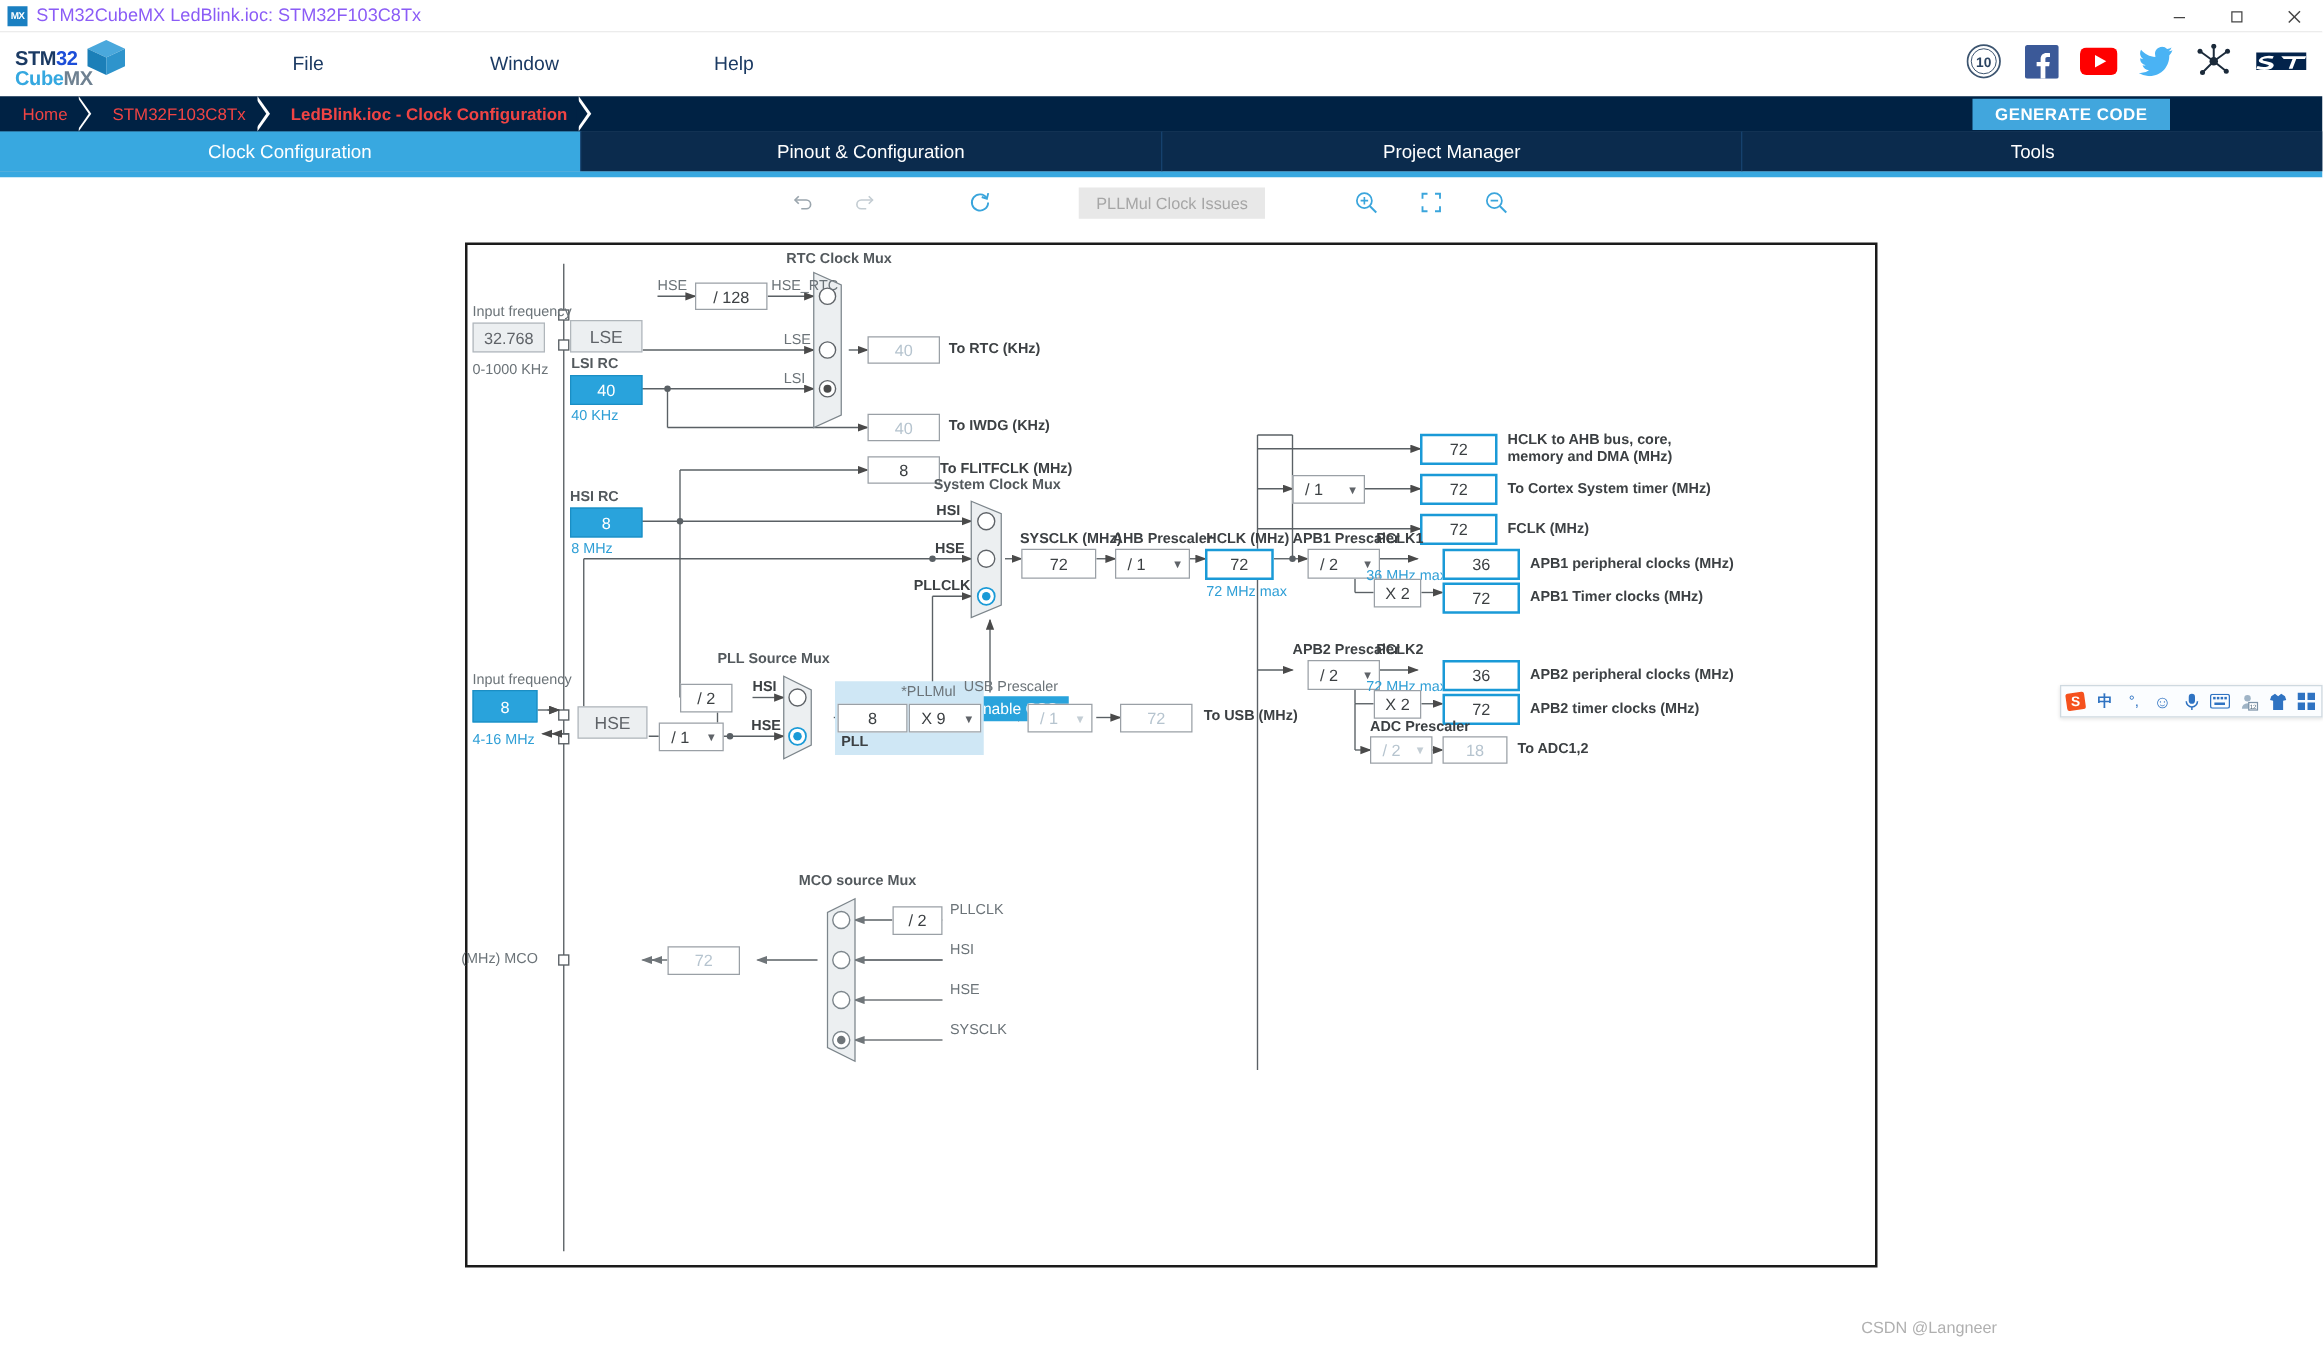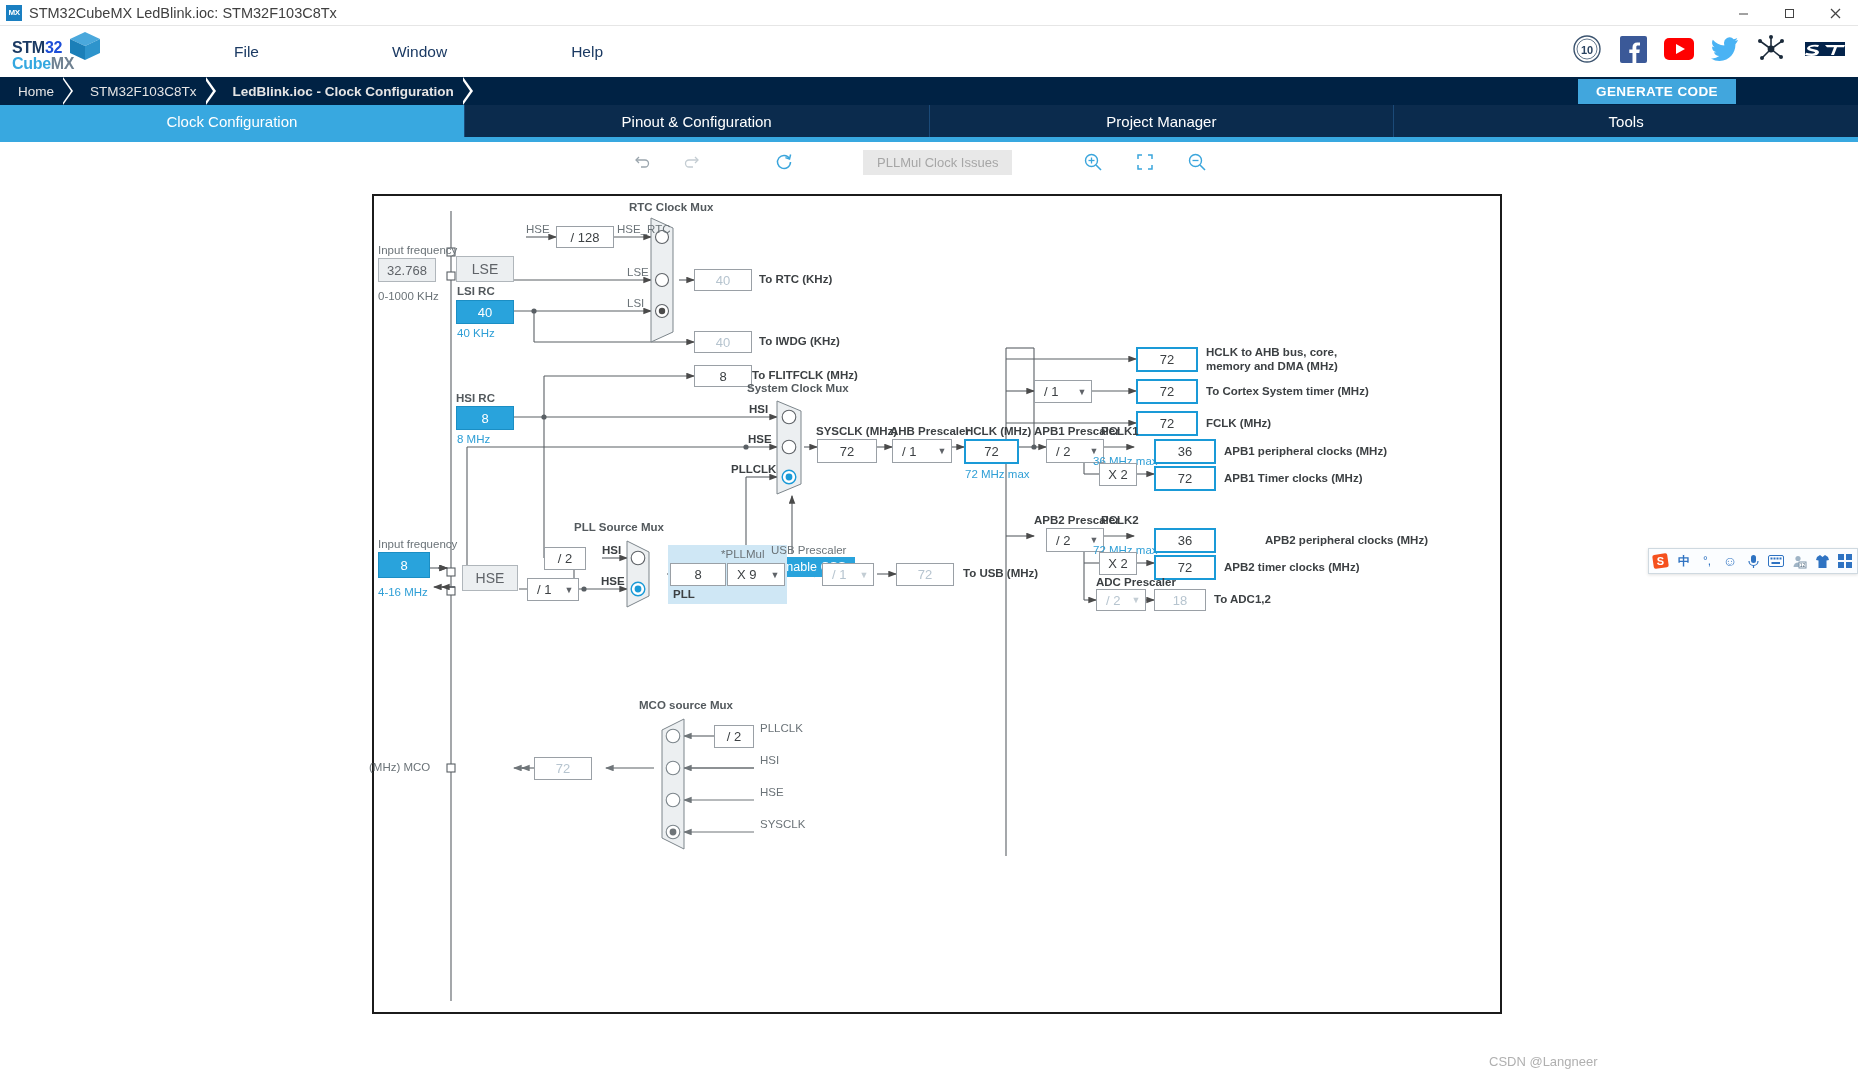--- a/index.html
+++ b/index.html
@@ -17,21 +17,21 @@
     display: flex; align-items: center;
     border-bottom: 1px solid #e6e6e6;
     position: relative;
   }
   #app-icon {
     width: 16px; height: 16px; margin: 0 7px 0 6px;
     background: #1a7fc1; color: #fff;
     font-size: 8px; line-height: 16px; text-align: center;
     font-weight: bold; letter-spacing: -0.5px;
   }
-  #title-text { font-size: 14.5px; color: #404040; }
+  #title-text { font-size: 14.5px; color: #8b5cf6; }
   #win-buttons { position: absolute; right: 0; top: 0; height: 26px; display: flex; }
   .win-btn {
     width: 46px; height: 26px; display: flex; align-items: center; justify-content: center;
     color: #444; font-size: 14px;
   }
 
   
   #menubar {
     height: 51px; background: #ffffff;
     display: flex; align-items: center; position: relative;
@@ -53,21 +53,21 @@
     display: flex; align-items: flex-start; gap: 16px;
   }
   .soc { width: 30px; height: 30px; display:flex; align-items:center; justify-content:center; }
 
   
   #breadcrumb {
     height: 28px; background: #002244;
     display: flex; align-items: center; position: relative;
   }
   .crumb {
-    color: #e5e5e5; font-size: 13.5px; padding: 0 10px 0 18px;
+    color: #ef4444; font-size: 13.5px; padding: 0 10px 0 18px;
     height: 28px; display: flex; align-items: center; position: relative;
   }
   .crumb .sep {
     position: absolute; right: -9px; top: 0; width: 0; height: 0;
     border-top: 14px solid transparent; border-bottom: 14px solid transparent;
     border-left: 10px solid #ffffff; z-index: 2;
   }
   .crumb .sep::after {
     content: ''; position: absolute; left: -11.4px; top: -13px;
     width: 0; height: 0;
@@ -559,21 +559,21 @@
 
   <div class="lbl dark" style="left:660px; top:318px;">APB2 Prescaler</div>
   <div class="combo" style="left:672px; top:332px; width:58px; height:24px;">
     <span class="cv">/ 2</span>
     <span class="arrow">▼</span>
   </div>
   <div class="lbl dark" style="left:727px; top:318px;">PCLK2</div>
   <div class="lbl blue" style="left:719px; top:348px;">72 MHz max</div>
   <div class="vbox" style="left:725px; top:356px; width:38px; height:23px; font-size:13px;">X 2</div>
   <div class="vbox sel" style="left:780px; top:332px; width:62px; height:25px;">36</div>
-  <div class="lbl dark" style="left:850px; top:338px;margin-left:41px;">APB2 peripheral clocks (MHz)</div>
+  <div class="lbl dark" style="left:850px; top:338px;">APB2 peripheral clocks (MHz)</div>
   <div class="vbox sel" style="left:780px; top:359px; width:62px; height:25px;">72</div>
   <div class="lbl dark" style="left:850px; top:365px;">APB2 timer clocks (MHz)</div>
 
   <div class="lbl dark" style="left:722px; top:380px;">ADC Prescaler</div>
   <div class="combo dim" style="left:722px; top:393px; width:50px; height:22px;">
     <span class="cv">/ 2</span>
     <span class="arrow">▼</span>
   </div>
   <div class="vbox dim" style="left:780px; top:393px; width:52px; height:22px;">18</div>
   <div class="lbl dark" style="left:840px; top:397px;">To ADC1,2</div>

